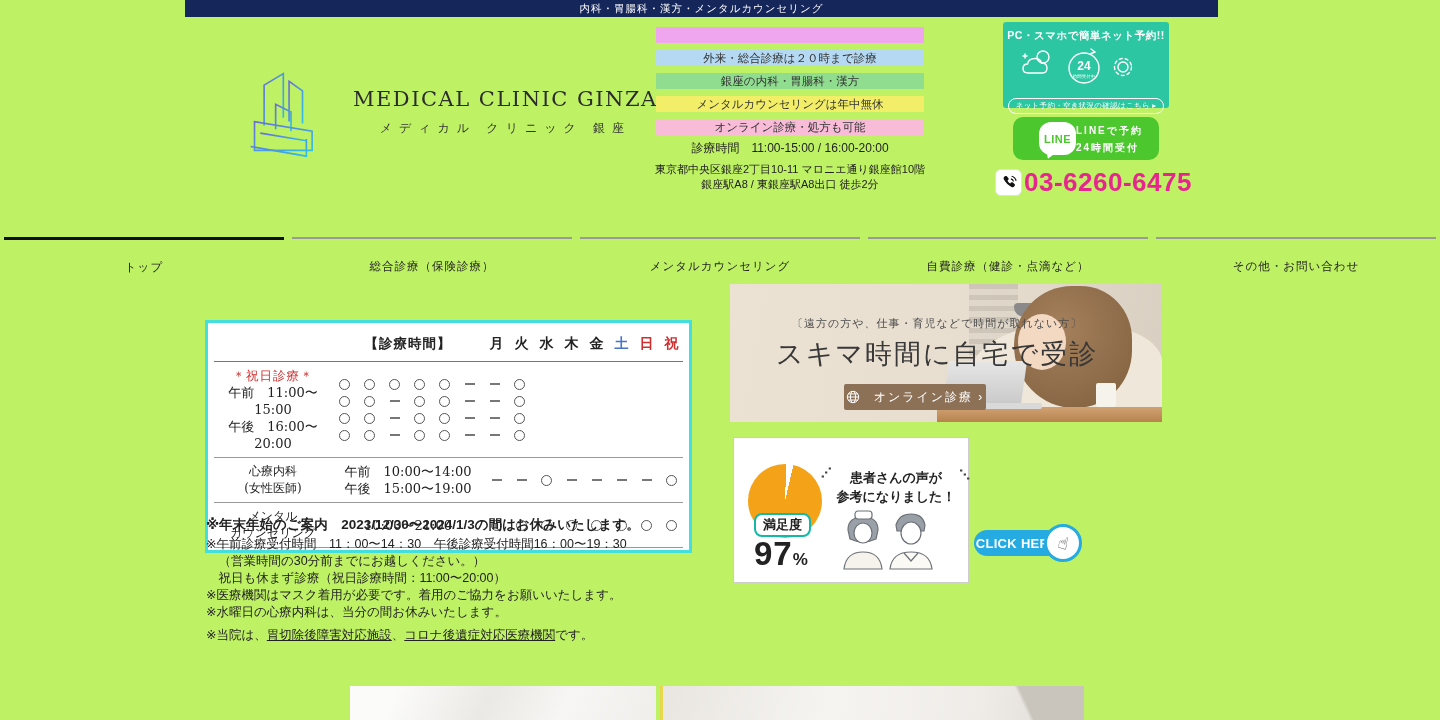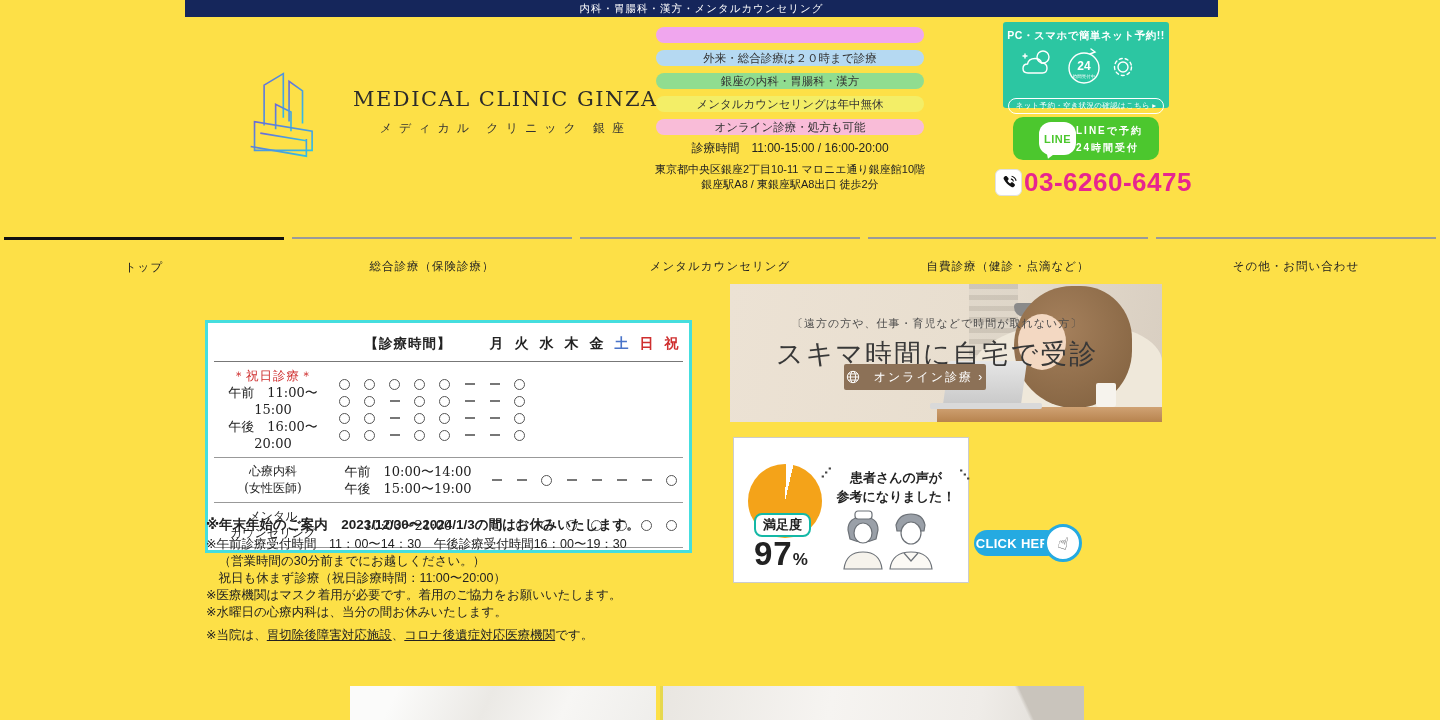--- a/index.html
+++ b/index.html
@@ -1,35 +1,35 @@
 <!DOCTYPE html>
 <html style="--navy: #15265b; --teal: #2cc6a2; --line-green: #4cc72e; --phone-pink: #e7258f; --table-border: #45dede; --holiday-red: #cf2f2f; --pie-orange: #f4a319; --click-blue: #25aae1; --hero-btn: #8c7157;"><head>
 <meta charset="utf-8">
 <style>
   * { margin:0; padding:0; box-sizing:border-box; }
   html,body { background:#fff; }
   body { font-family:"Liberation Sans","DejaVu Sans",sans-serif; color:#222; }
-  #page { position:relative; width:1440px; height:720px; overflow:hidden; background:#fde047; margin:0 auto; }
+  #page { position:relative; width:1440px; height:720px; overflow:hidden; background:#bef264; margin:0 auto; }
 
   
   .topbar { position:absolute; left:185px; top:0; width:1033px; height:17px;
     background:var(--navy,#15265b); color:#fff; font-size:10.5px; display:flex;
     align-items:center; justify-content:center; letter-spacing:1px; }
 
   
   .logo { position:absolute; left:243px; top:64px; display:flex; align-items:center; }
   .logo svg { width:96px; height:96px; }
   .logo-text { margin-left:14px; text-align:center; }
   .logo-title { font-family:"DejaVu Serif","Liberation Serif",serif; font-size:21px;
     letter-spacing:1.5px; color:#2b2b2b; }
   .logo-sub { margin-top:9px; font-size:12px; letter-spacing:7px; color:#333; }
 
   
   .pills { position:absolute; left:656px; top:27px; width:268px; }
-  .pill { height:16px; border-radius:8px; margin-bottom:7px; font-size:11.5px;
+  .pill { height:16px; border-radius:1px; margin-bottom:7px; font-size:11.5px;
     line-height:16px; text-align:center; color:#333; }
   .hours-line { position:absolute; left:656px; top:140px; width:268px; text-align:center;
     font-size:12px; color:#222; }
   .addr1 { position:absolute; left:600px; top:162px; width:380px; text-align:center; font-size:11px; color:#222; }
   .addr2 { position:absolute; left:600px; top:177px; width:380px; text-align:center; font-size:11px; color:#222; }
 
   
   .reserve { position:absolute; left:1003px; top:22px; width:166px; height:86px;
     background:var(--teal,#2cc6a2); border-radius:3px; color:#fff; text-align:center; cursor:pointer; }
   .reserve-title { font-size:10.5px; font-weight:bold; margin-top:7px; letter-spacing:.5px; }
@@ -89,21 +89,21 @@
   .facility a { color:#222; text-decoration:underline; cursor:pointer; }
 
   
   .hero { position:absolute; left:730px; top:284px; width:432px; height:138px; overflow:hidden;
     background:linear-gradient(100deg,#ece2d4 0%,#e8decf 55%,#d8cec1 100%); }
   .hero-tag { position:absolute; left:62px; top:32px; font-size:11px; color:#4a4a4a; letter-spacing:1px; }
   .hero-title { position:absolute; left:46px; top:52px; font-family:"DejaVu Serif","Liberation Serif",serif;
     font-size:27px; color:#383838; letter-spacing:2px; }
   .hero-title .em { -webkit-text-emphasis:filled dot over; text-emphasis:filled dot over;
     -webkit-text-emphasis-position:over right; text-emphasis-position:over right; }
-  .hero-btn { position:absolute; left:114px; top:80px; width:142px; height:26px;
+  .hero-btn { position:absolute; left:114px; top:100px; width:142px; height:26px;
     background:var(--hero-btn,#8c7157); color:#fff; font-size:12px; letter-spacing:2px;
     display:flex; align-items:center; justify-content:center; gap:14px; cursor:pointer; border-radius:2px; }
   .hero-photo { position:absolute; right:0; top:0; width:52%; height:100%; }
   .blinds { position:absolute; left:14%; top:0; width:22%; height:62%; opacity:.55;
     background:repeating-linear-gradient(180deg,#b9b2a6 0 5px,#d9d2c6 5px 11px); }
   .lamp-pole { position:absolute; left:40%; top:20%; width:3px; height:62px; background:#8f8f8f; }
   .lamp-shade { position:absolute; left:34%; top:14%; width:34px; height:14px; background:#8a8a8a;
     border-radius:4px 4px 10px 10px; }
   .hair { position:absolute; right:30px; top:2px; width:118px; height:122px;
     background:radial-gradient(circle at 40% 35%,#a5805c,#7f5f3d); border-radius:52% 46% 50% 54%; }

